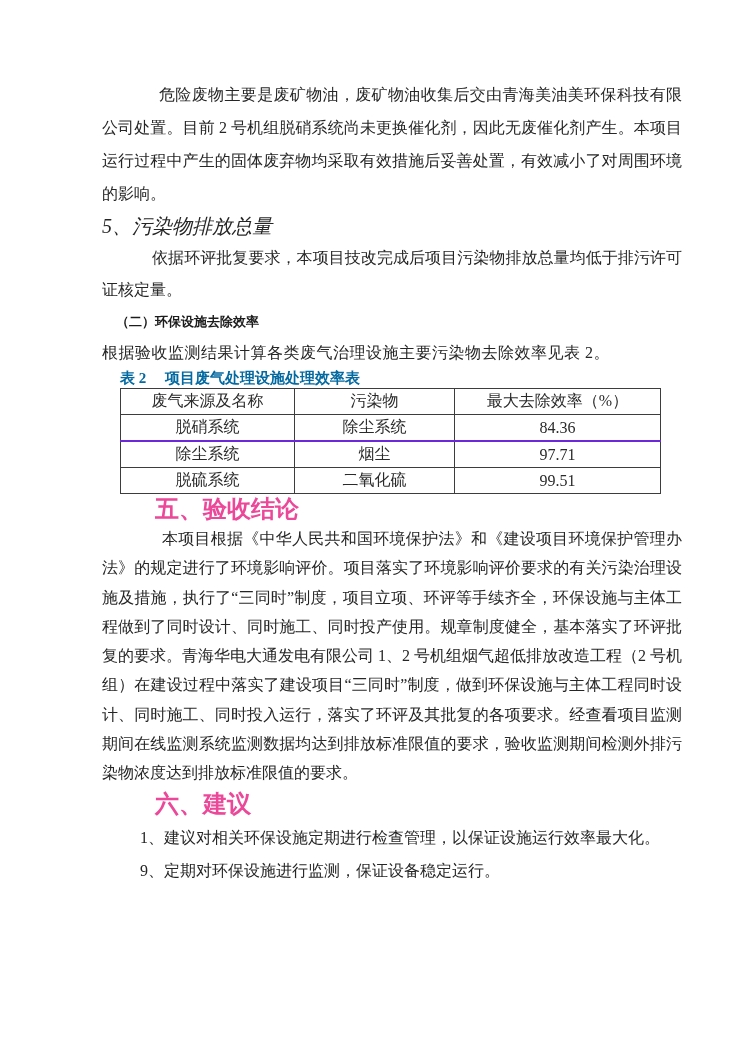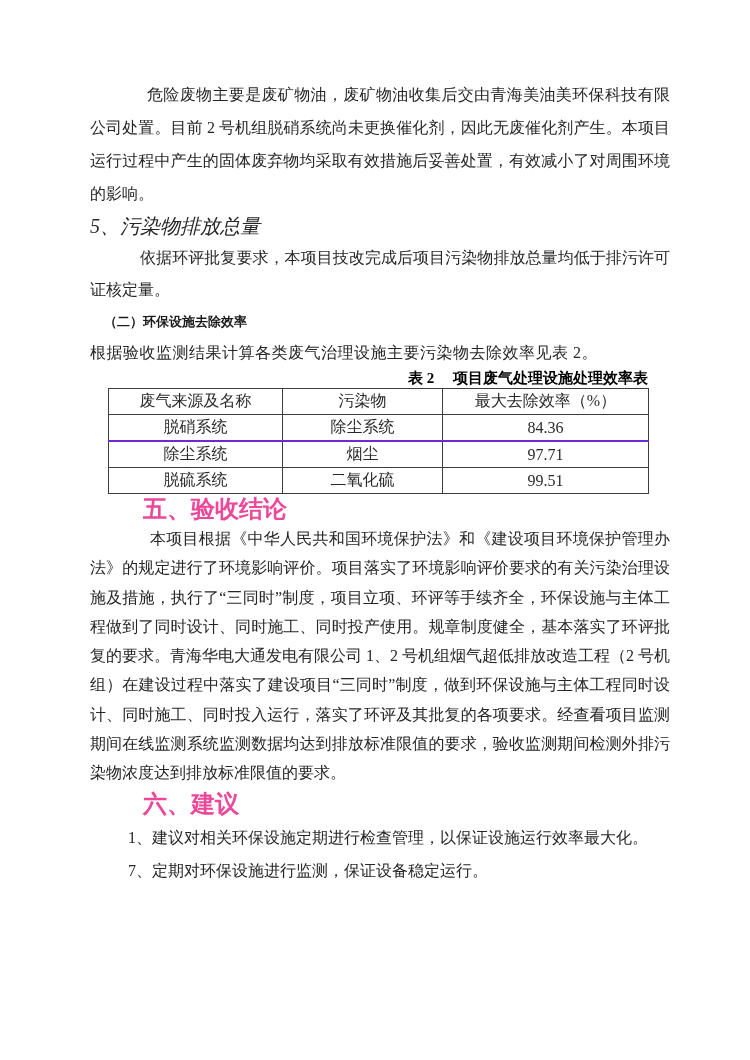--- a/index.html
+++ b/index.html
@@ -3,36 +3,36 @@
 <meta charset="utf-8">
 <style>
   html,body { margin:0; padding:0; background:#e8e8e8; }
   .page {
     width:750px; height:1060px; background:#ffffff; position:relative;
     margin:0 auto; overflow:hidden;
     font-family:"Liberation Serif","DejaVu Serif",serif;
     color:#262626;
     -webkit-font-smoothing:antialiased;
   }
-  .content { position:absolute; left:90px; top:78px; width:580px; }
+  .content { position:absolute; left:102px; top:78px; width:580px; }
   p, h2, h3 { margin:0; padding:0; font-weight:normal; }
 
   .para { font-size:16px; text-align:justify; }
   .lh33 { line-height:33px; }
   .lh32 { line-height:32px; }
   .lh30 { line-height:30px; }
   .indent-xl { text-indent:57px; }
   .indent-lg { text-indent:50px; }
   .plain-heading { font-size:20px; line-height:32px;font-style:italic; }
   .sub-heading { font-size:13px; line-height:32px; font-weight:bold; color:#1c1c1c; text-indent:14px; }
   .intro { letter-spacing:0.5px; }
 
   .table-title {
-    font-size:15px; line-height:20px; font-weight:bold; color:#000000;
-    text-align:right; width:540px; margin-left:18px;
+    font-size:15px; line-height:20px; font-weight:bold; color:#0369a1;
+    text-align:left; width:540px; margin-left:18px;
     white-space:pre;
   }
   table.eff-table {
     border-collapse:collapse; table-layout:fixed;
     width:540px; margin-left:18px;
     font-size:16px; color:#2a2a2a;
   }
   table.eff-table th, table.eff-table td {
     border:1px solid #3d3d3d;
     height:25px; padding:0;
@@ -97,16 +97,16 @@
     </table>
 
     <h2 class="major-heading">五、验收结论</h2>
 
     <p class="para conclusion">本项目根据《中华人民共和国环境保护法》和《建设项目环境保护管理办法》的规定进行了环境影响评价。项目落实了环境影响评价要求的有关污染治理设施及措施，执行了“三同时”制度，项目立项、环评等手续齐全，环保设施与主体工程做到了同时设计、同时施工、同时投产使用。规章制度健全，基本落实了环评批复的要求。青海华电大通发电有限公司 1、2 号机组烟气超低排放改造工程（2 号机组）在建设过程中落实了建设项目“三同时”制度，做到环保设施与主体工程同时设计、同时施工、同时投入运行，落实了环评及其批复的各项要求。经查看项目监测期间在线监测系统监测数据均达到排放标准限值的要求，验收监测期间检测外排污染物浓度达到排放标准限值的要求。</p>
 
     <h2 class="major-heading mh2">六、建议</h2>
 
     <p class="para sug">1、建议对相关环保设施定期进行检查管理，以保证设施运行效率最大化。</p>
 
-    <p class="para sug">7、定期对环保设施进行监测，保证设备稳定运行。</p>
+    <p class="para sug">9、定期对环保设施进行监测，保证设备稳定运行。</p>
 
   </div>
 </div>
 
 </body></html>

